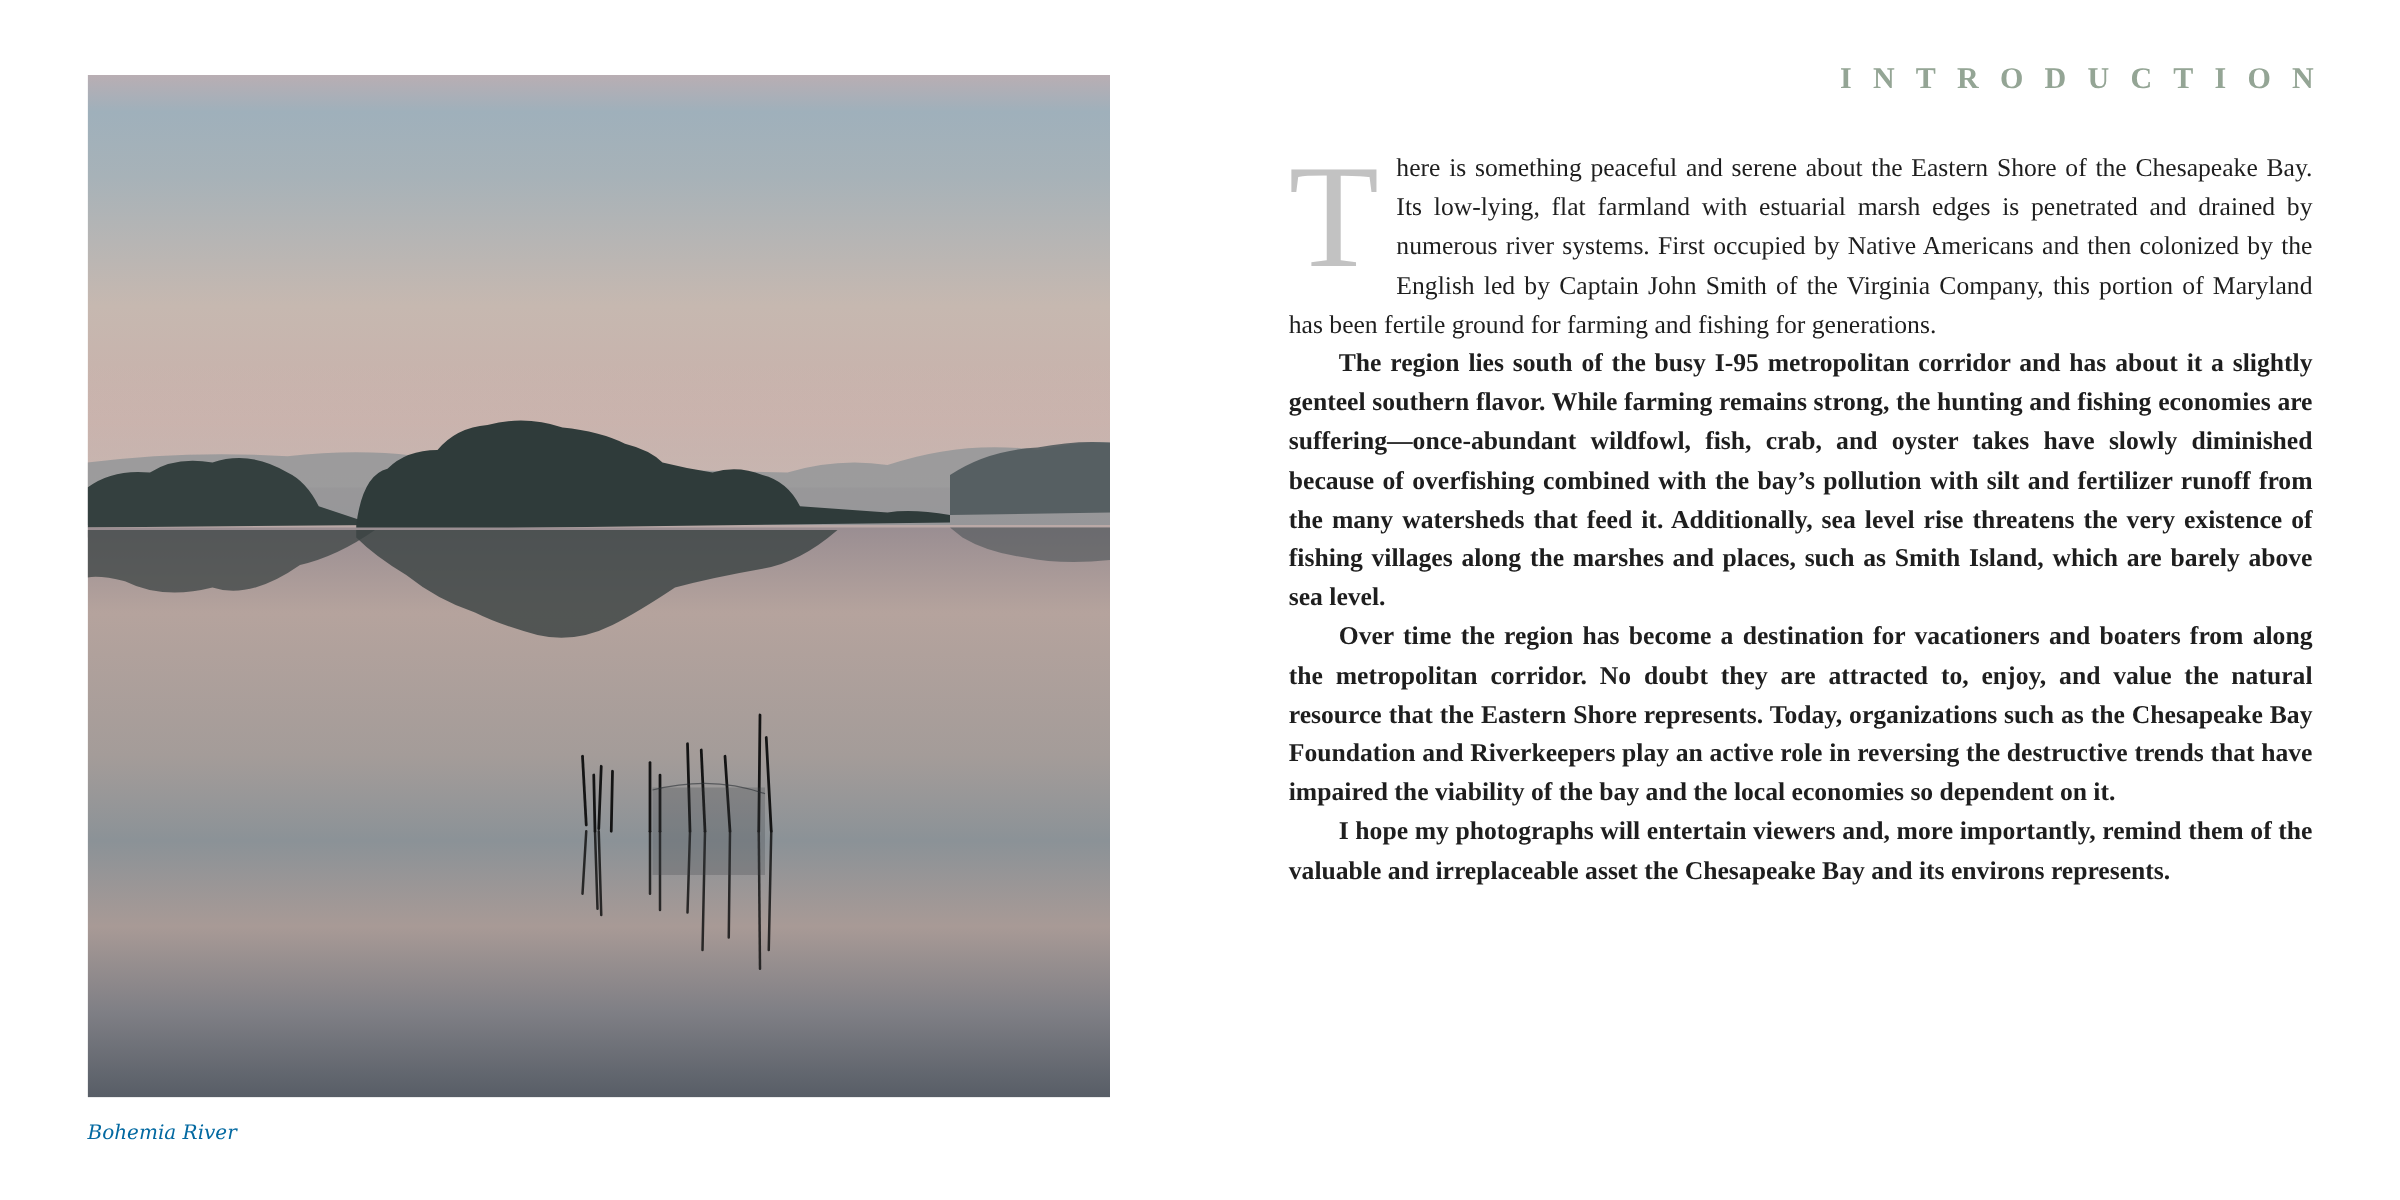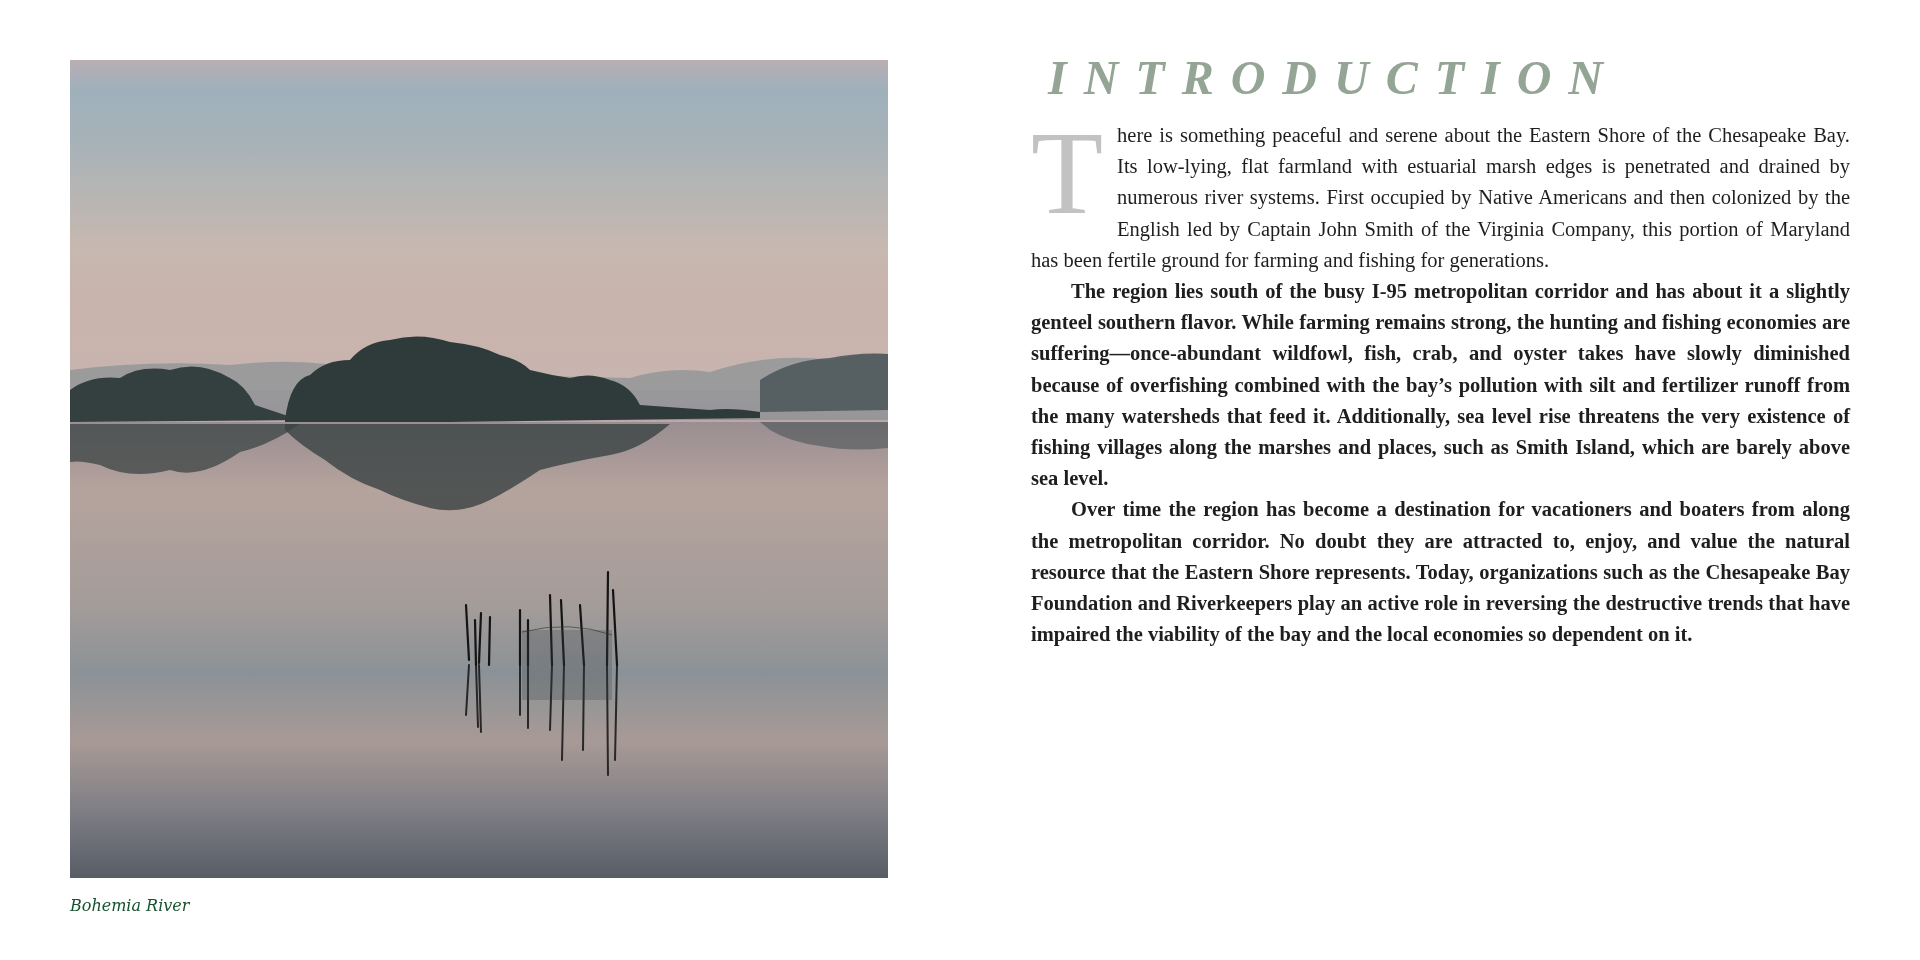--- a/index.html
+++ b/index.html
@@ -7,30 +7,29 @@
 
   .photo {
     position: absolute; left: 70px; top: 60px; width: 818px; height: 818px;
     overflow: hidden;
   }
   .photo svg { display: block; width: 100%; height: 100%; }
 
   .caption {
     position: absolute; left: 70px; top: 896px;
     font-family: "DejaVu Serif", serif; font-style: italic;
-    font-size: 16px; color: #14532d;
+    font-size: 16px; color: #0369a1;
   }
 
   .title {
     position: absolute; left: 1031px; width: 820px; top: 50px;
-    text-align: left;
+    text-align: right;
     font-family: "Liberation Serif", serif; font-weight: bold;
-    font-size: 48px; letter-spacing: 17px; color: #94a595;
+    font-size: 24px; letter-spacing: 17px; color: #94a595;
     padding-left: 17px;
-    font-style: italic;
   }
 
   .body-text {
     position: absolute; left: 1031px; top: 120px; width: 819px;
     font-family: "Liberation Serif", serif;
     font-size: 20.5px; line-height: 31.2px; color: #1e1e1e;
     text-align: justify;
   }
   .body-text p { margin: 0; }
   .body-text p.indent { text-indent: 40px; font-weight: bold; }
@@ -118,13 +117,14 @@
 </div>
 
 <div class="caption">Bohemia River</div>
 
 <h1 class="title" style="margin:0;">INTRODUCTION</h1>
 
 <div class="body-text">
   <p><span class="dropcap">T</span><span>here is something peaceful and serene about the Eastern Shore of  the Chesapeake Bay. Its low-lying, flat farmland with estuarial marsh edges is penetrated and drained by numerous river systems. First occupied by Native Americans and then colonized by the English led by Captain John Smith of  the Virginia Company, this portion of  Maryland has been fertile ground for farming and fishing for generations.</span></p>
   <p class="indent">The region lies south of  the busy I-95 metropolitan corridor and has about it a slightly genteel southern flavor. While farming remains strong, the hunting and fishing economies are suffering—once-abundant wildfowl, fish, crab, and oyster takes have slowly diminished because of  overfishing combined with the bay’s pollution with silt and fertilizer runoff  from the many watersheds that feed it. Additionally, sea level rise threatens the very existence of  fishing villages along the marshes and places, such as Smith Island, which are barely above sea level.</p>
   <p class="indent">Over time the region has become a destination for vacationers and boaters from along the metropolitan corridor. No doubt they are attracted to, enjoy, and value the natural resource that the Eastern Shore represents. Today, organizations such as the Chesapeake Bay Foundation and Riverkeepers play an active role in reversing the destructive trends that have impaired the viability of  the bay and the local economies so dependent on it.</p>
+  <p class="indent">I hope my photographs will entertain viewers and, more importantly, remind them of  the valuable and irreplaceable asset the Chesapeake Bay and its environs represents.</p>
 </div>
 
 </body></html>

